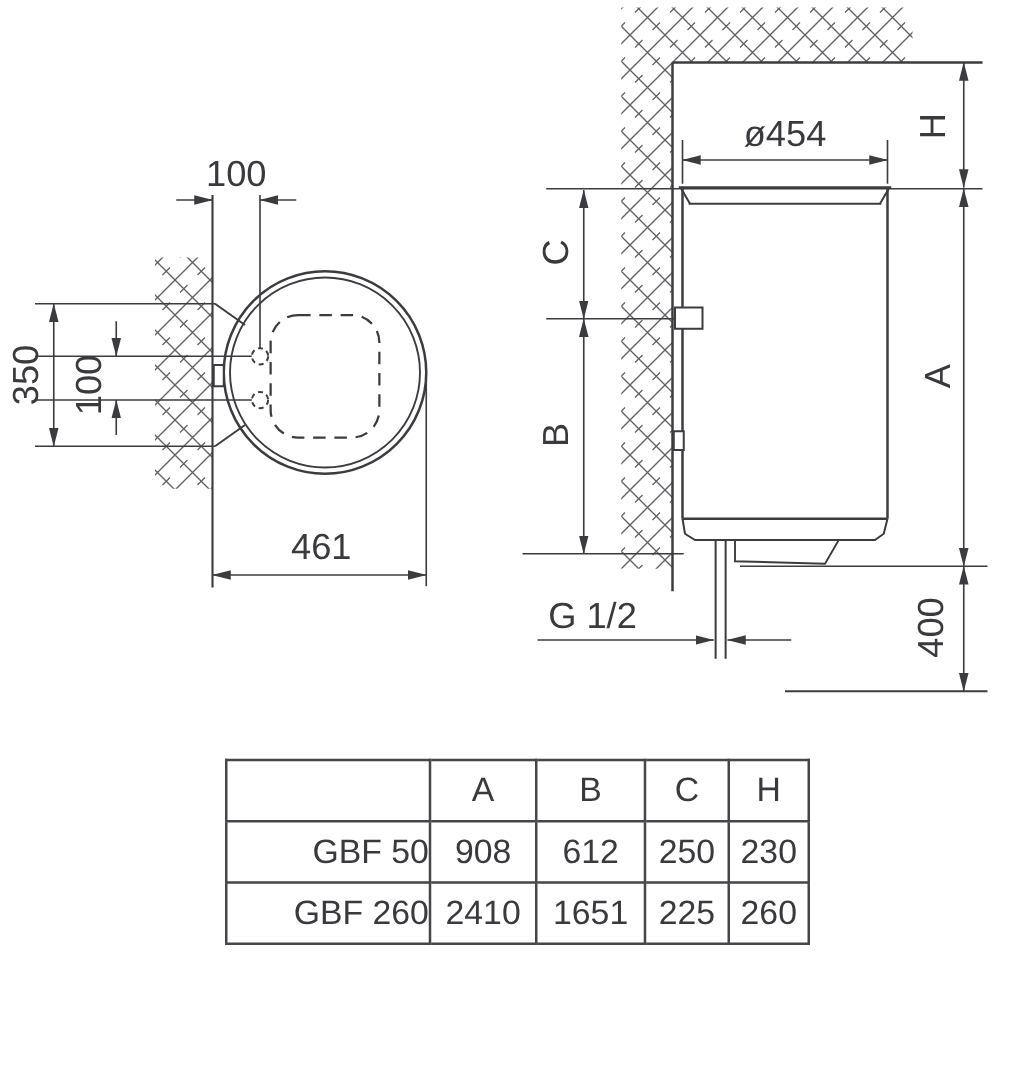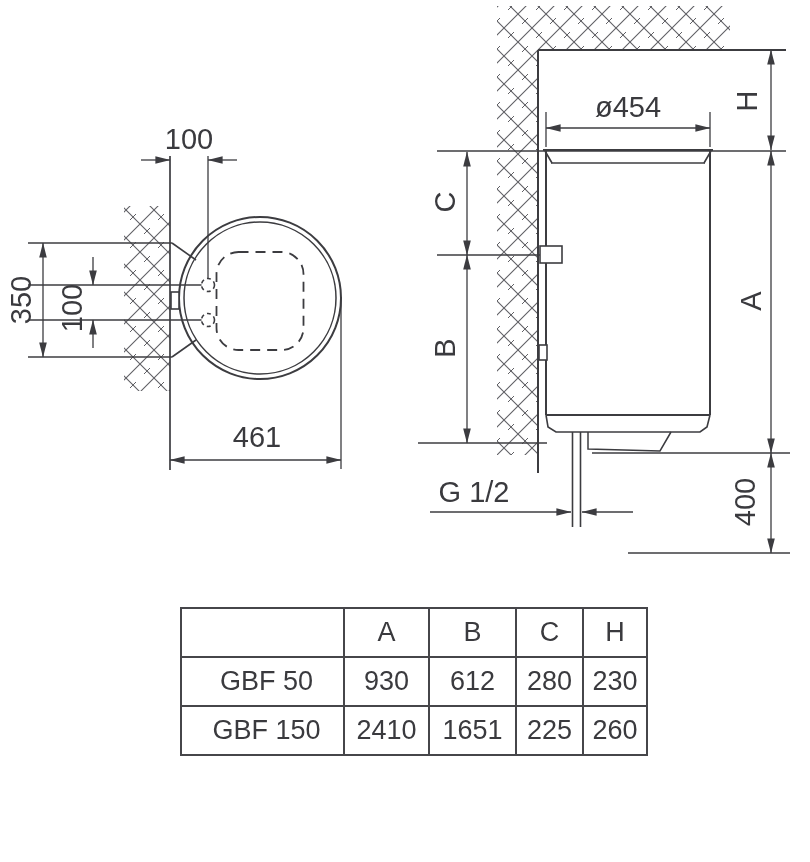--- a/index.html
+++ b/index.html
@@ -17,21 +17,21 @@
     border-collapse:collapse;table-layout:fixed;
     font-family:"Liberation Sans", sans-serif;
     font-size:27px;color:#3a3a3e;
   }
   table.dim-table td,table.dim-table th{
     border:2px solid #46464a;height:47px;
     text-align:center;vertical-align:middle;
     font-weight:normal;padding:0;
   }
   table.dim-table td.model,table.dim-table th.model{
-    text-align:center;padding-left:8px;
+    text-align:right;padding-left:8px;
   }
 </style>
 </head>
 <body>
 
 <div id="canvas">
 
 <svg id="drawing" width="810" height="862" viewBox="0 0 810 862" xmlns="http://www.w3.org/2000/svg">
   <defs>
     <marker id="arr" markerUnits="userSpaceOnUse" markerWidth="16" markerHeight="10" refX="14.6" refY="5" orient="auto-start-reverse">
@@ -151,27 +151,27 @@
   <tbody>
     <tr>
       <th class="model"></th>
       <th>A</th>
       <th>B</th>
       <th>C</th>
       <th>H</th>
     </tr>
     <tr>
       <td class="model">GBF 50</td>
-      <td>930</td>
+      <td>908</td>
       <td>612</td>
-      <td>280</td>
+      <td>250</td>
       <td>230</td>
     </tr>
     <tr>
-      <td class="model">GBF 150</td>
+      <td class="model">GBF 260</td>
       <td>2410</td>
       <td>1651</td>
       <td>225</td>
       <td>260</td>
     </tr>
   </tbody>
 </table>
 
 </div>
 

